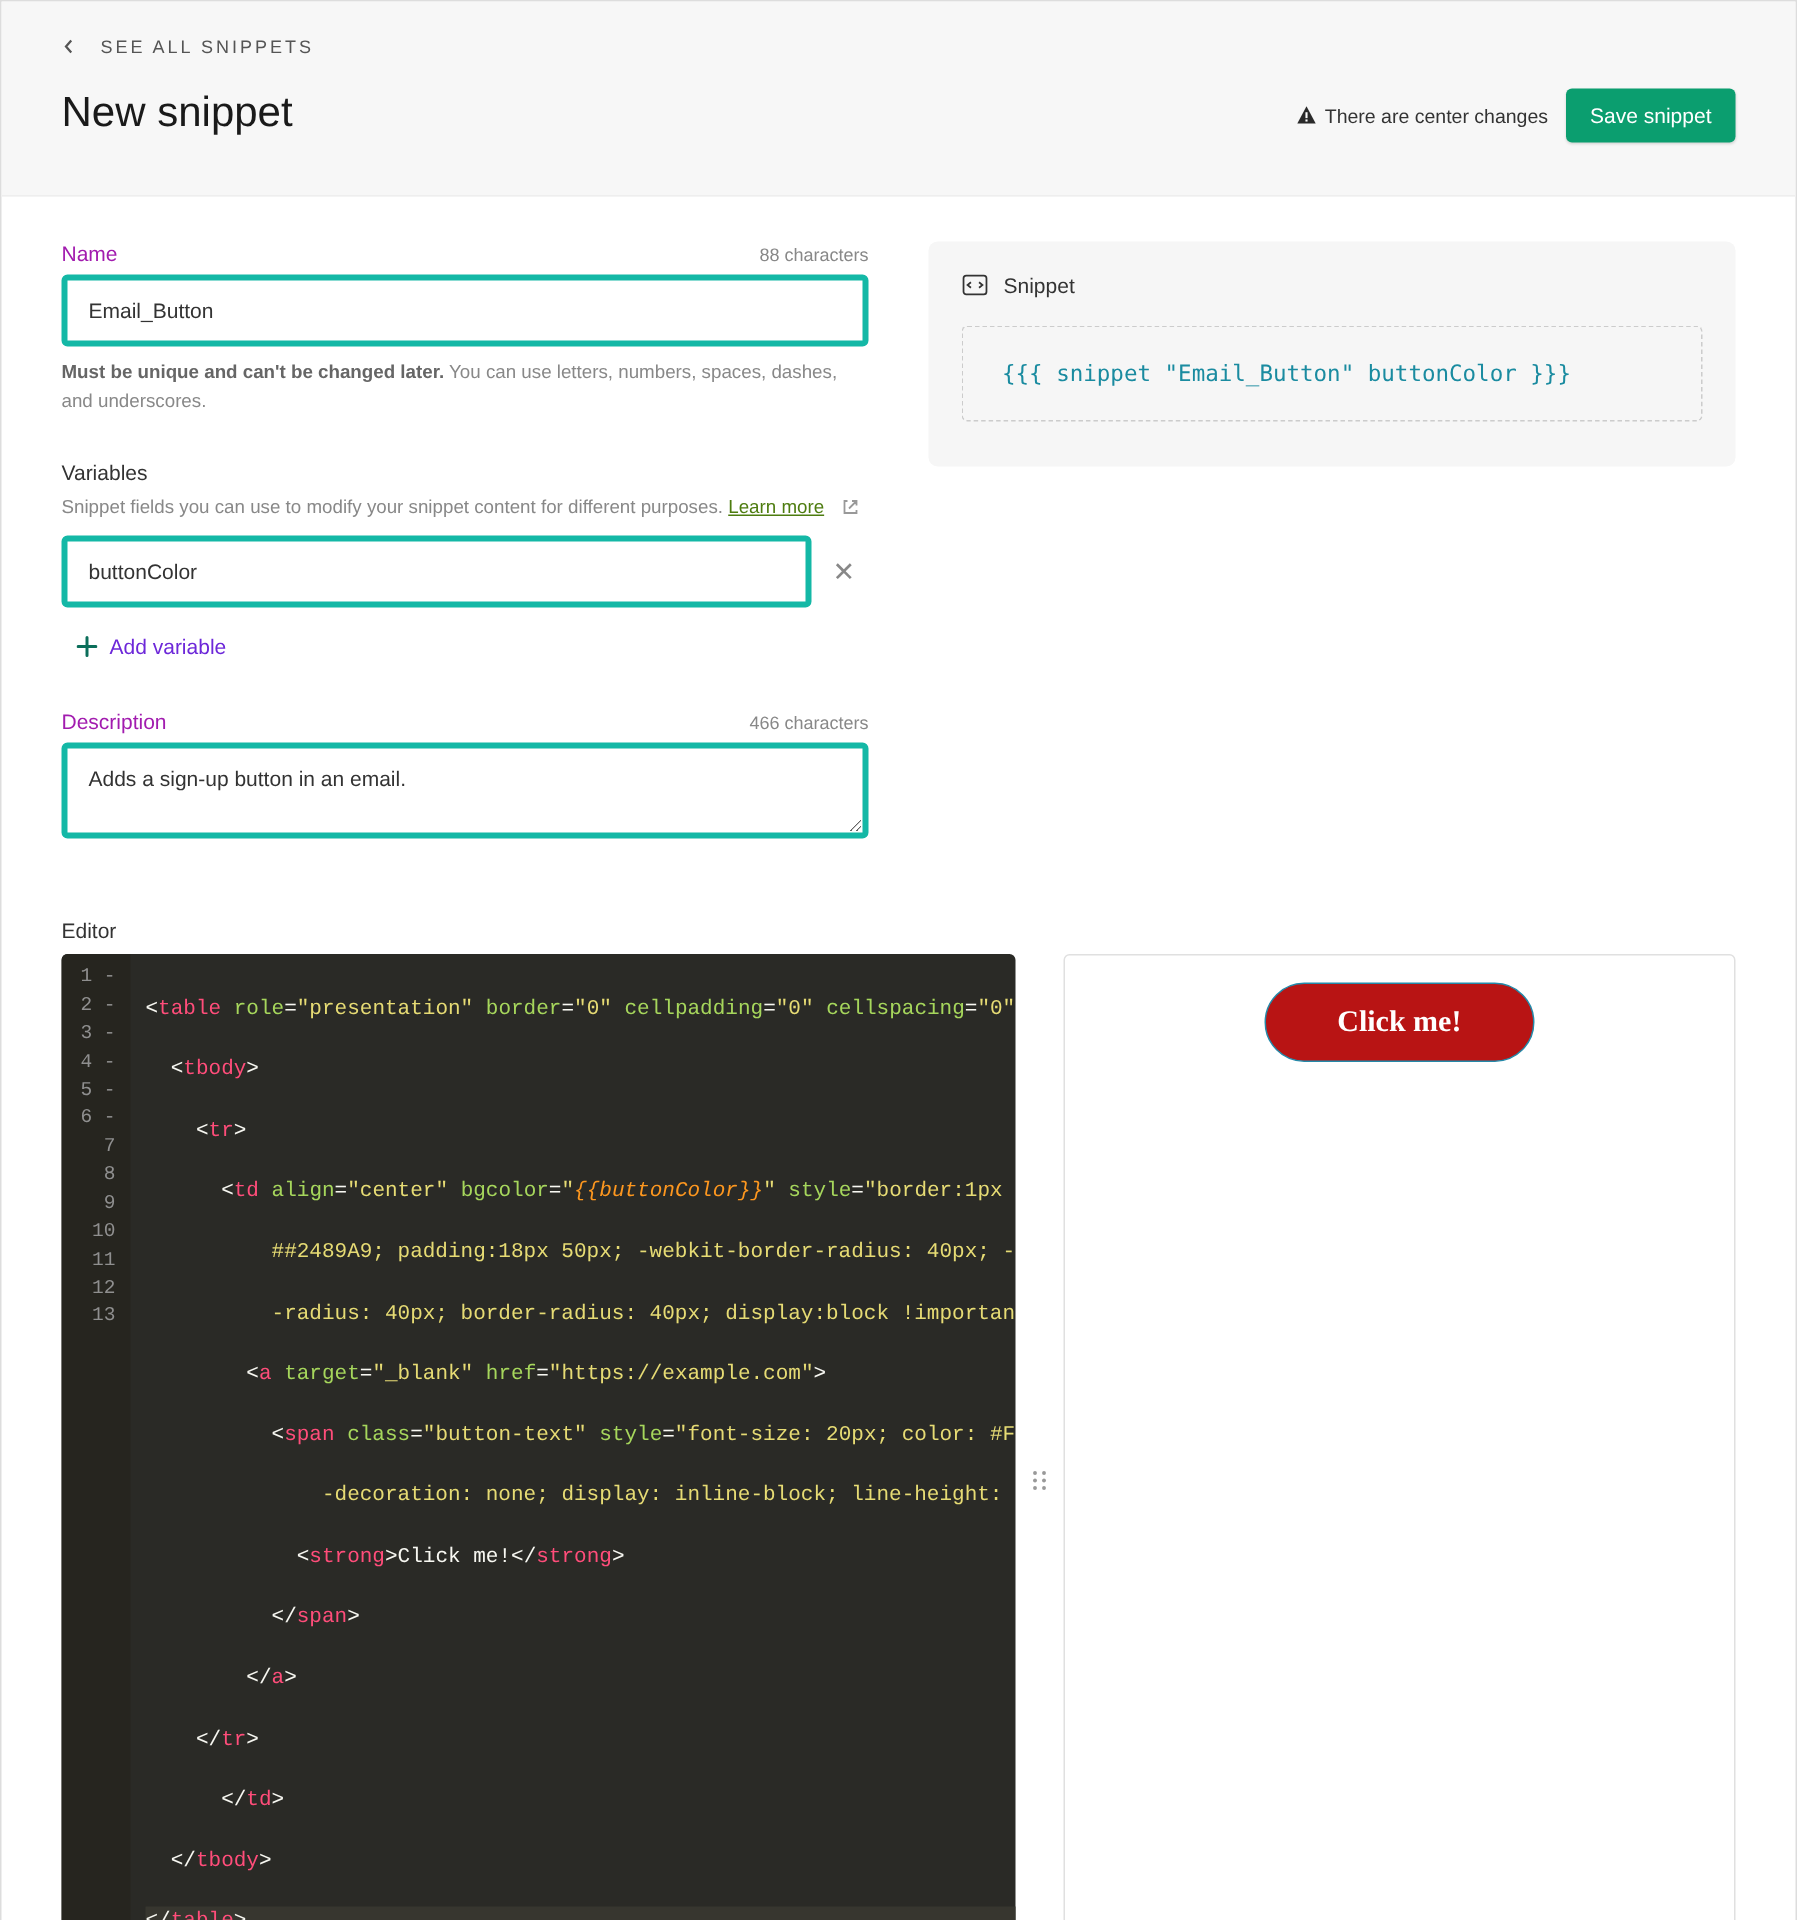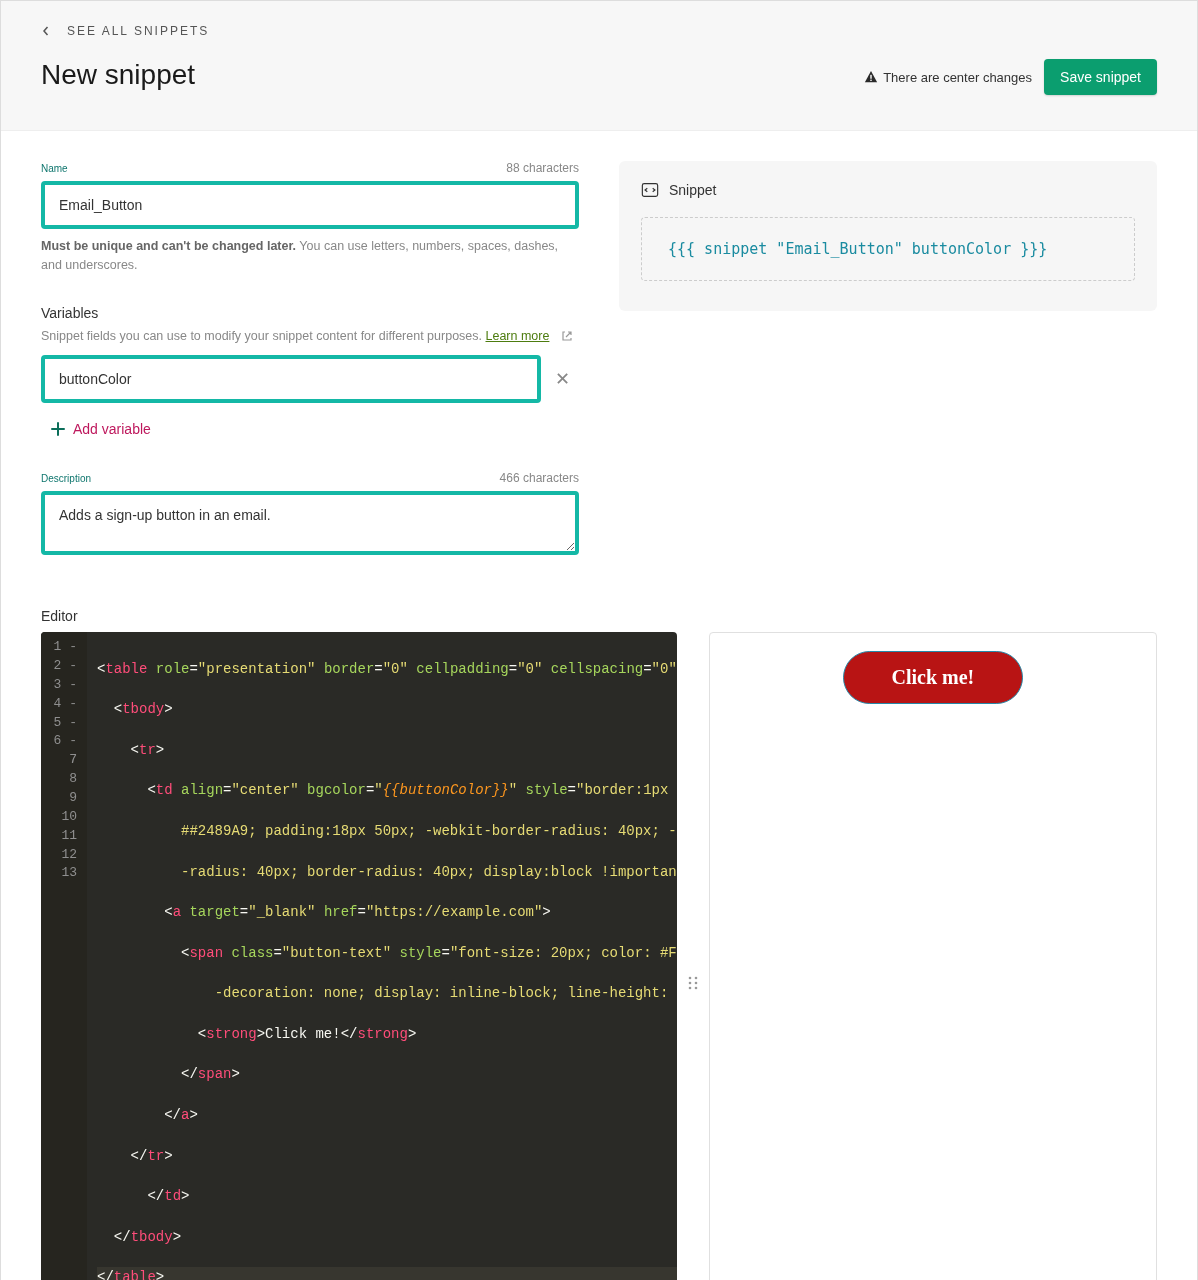--- a/index.html
+++ b/index.html
@@ -68,21 +68,21 @@
   }
   .left-col { flex: 1; max-width: 560px; }
   .right-col { flex: 1; }
 
   .field-label-row {
     display: flex;
     justify-content: space-between;
     align-items: baseline;
     margin-bottom: 6px;
   }
-  .field-label { font-size: 10px; color: #0f766e; }
+  .field-label { font-size: 14px; color: #a21caf; }
   .char-count { font-size: 12px; color: #888; }
 
   .text-input, .textarea {
     width: 100%;
     border: 4px solid #14b8a6;
     border-radius: 4px;
     padding: 12px 14px;
     font-size: 14px;
     font-family: inherit;
     color: #333;
@@ -122,21 +122,21 @@
     border: none;
     color: #888;
     font-size: 18px;
     cursor: pointer;
     padding: 4px;
   }
   .add-var {
     display: inline-flex;
     align-items: center;
     gap: 8px;
-    color: #be185d;
+    color: #6d28d9;
     background: none;
     border: none;
     font-size: 14px;
     font-weight: 500;
     cursor: pointer;
     margin-top: 14px;
     padding: 4px 10px;
   }
   .add-var svg { width: 14px; height: 14px; stroke: #0b6e5a; stroke-width: 2; }
 

